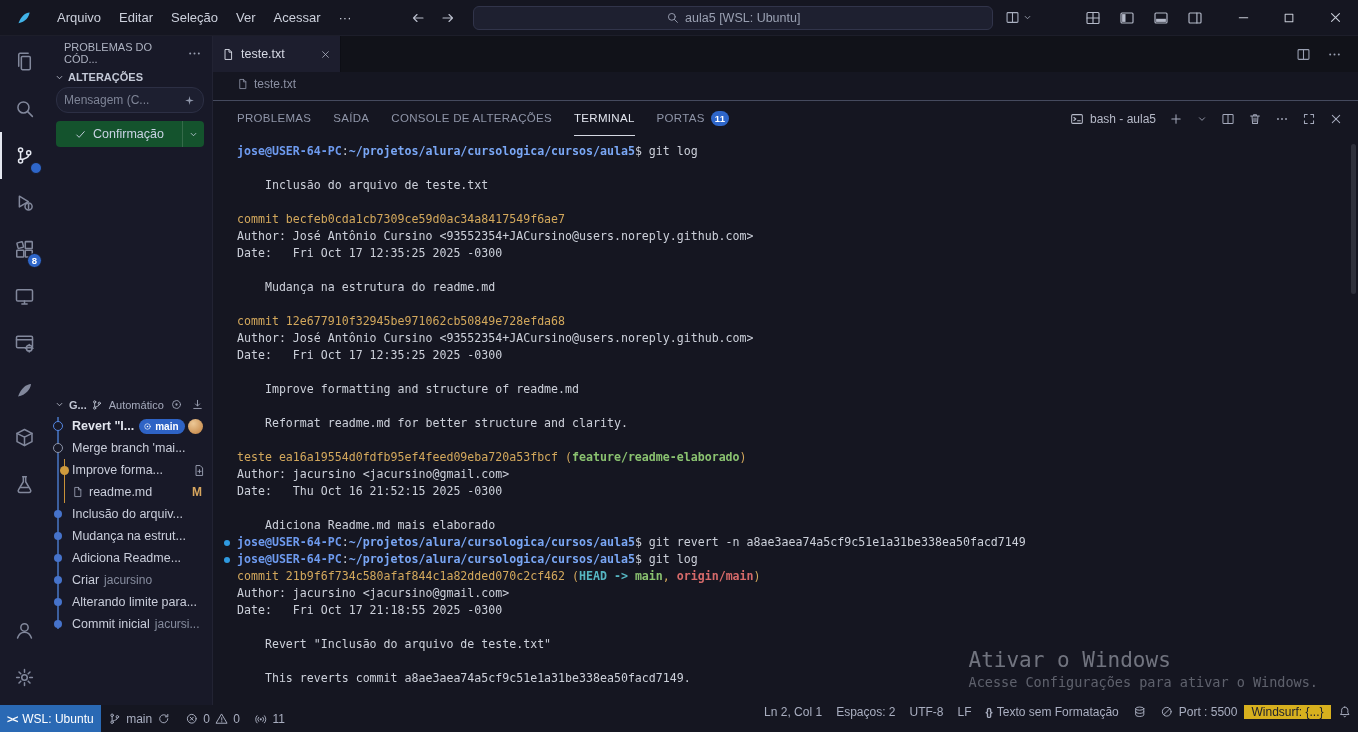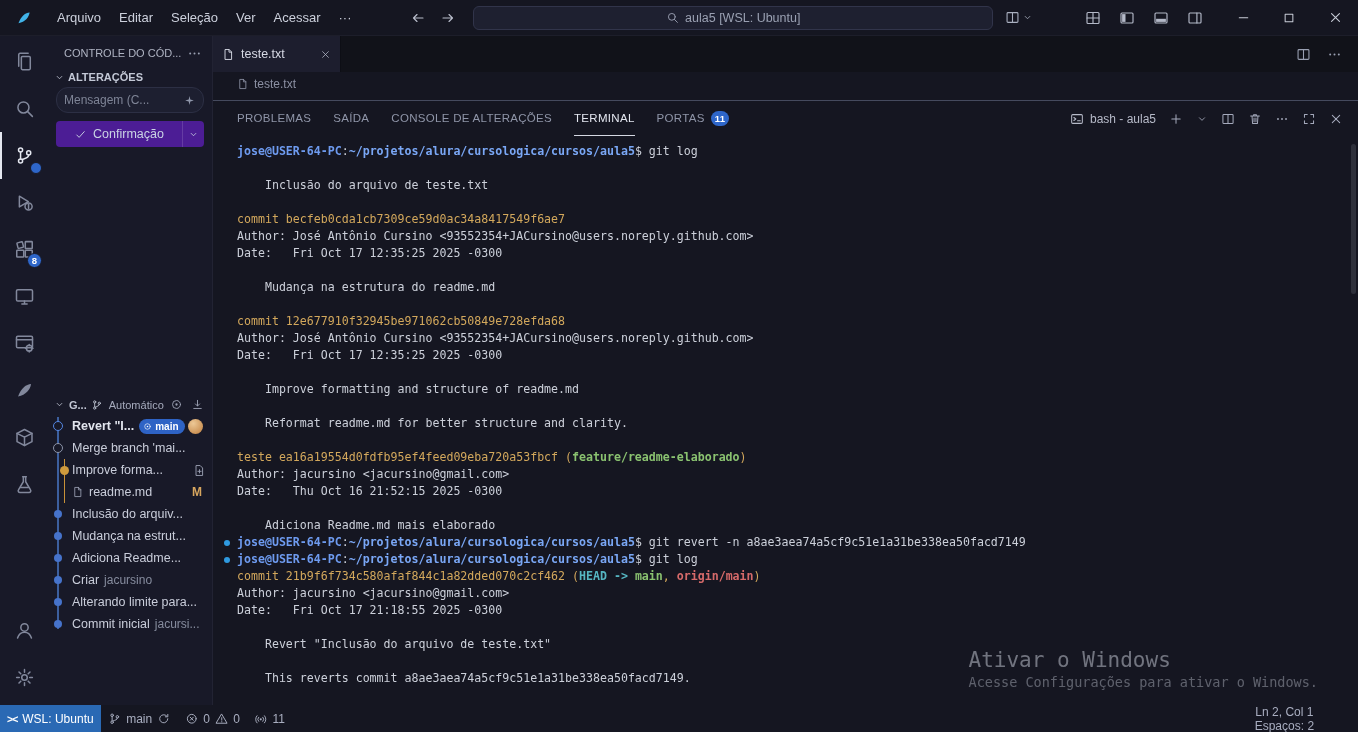--- a/index.html
+++ b/index.html
@@ -40,21 +40,21 @@
   .ab-bottom{margin-top:auto;padding-bottom:4px;display:flex;flex-direction:column;align-items:center;}
 
   
   .sidebar{width:165px;flex:none;background:#181928;border-right:1px solid #222333;display:flex;flex-direction:column;min-height:0;}
   .sb-header{height:34px;flex:none;display:flex;align-items:center;padding:0 10px 0 16px;font-size:11px;color:#aeb3c2;}
   .sb-header .icon{margin-left:auto;color:#9aa0b2;}
   .sb-section{display:flex;align-items:center;gap:3px;padding:1px 6px;font-size:11px;font-weight:700;color:#c3c8d6;}
   .commit-input{margin:3px 8px 0;height:26px;background:#1d1f30;border:1px solid #2c2f44;border-radius:12px;
       display:flex;align-items:center;padding:0 7px;color:#7e8496;font-size:12px;}
   .commit-input .icon{margin-left:auto;color:#8f96aa;}
-  .commit-btn{margin:8px 8px 0;height:26px;border-radius:4px;background:#4c1d95;color:#c9d3e4;display:flex;overflow:hidden;font-size:12.5px;}
+  .commit-btn{margin:8px 8px 0;height:26px;border-radius:4px;background:#14532d;color:#c9d3e4;display:flex;overflow:hidden;font-size:12.5px;}
   .commit-main{flex:1;display:flex;align-items:center;justify-content:center;gap:6px;}
   .commit-chev{width:22px;display:flex;align-items:center;justify-content:center;border-left:1px solid rgba(255,255,255,.14);}
   .sb-flex{flex:1;}
   .graph-block{flex:none;margin-bottom:70px;}
   .graph-head{display:flex;align-items:center;gap:4px;padding:2px 8px 2px 6px;font-size:11px;color:#c3c8d6;}
   .graph-head .ttl{font-weight:700;}
   .graph-head .auto{color:#a6abbd;margin-left:2px;}
   .graph-head .right{margin-left:auto;display:flex;gap:8px;color:#9aa0b2;}
   .graph-list{position:relative;padding-top:2px;}
   .graph-list::before{content:"";position:absolute;left:9px;top:4px;bottom:6px;width:1.5px;background:#3c5f9e;}
@@ -109,21 +109,21 @@
   .t-r{color:#d66a6a;font-weight:700;}
   .term-scroll{position:absolute;right:2px;top:8px;width:5px;height:150px;background:rgba(160,165,180,.18);border-radius:3px;}
   .watermark{position:absolute;right:40px;bottom:14px;text-align:left;pointer-events:none;}
   .wm-title{font-size:21px;color:rgba(205,210,222,.50);}
   .wm-sub{font-size:13.5px;color:rgba(205,210,222,.40);margin-top:5px;}
 
   
   .statusbar{height:27px;flex:none;display:flex;align-items:stretch;background:#151621;font-size:12px;color:#a9aec0;}
   .sb-cell{display:flex;align-items:center;gap:5px;padding:0 7px;}
   .sb-cell .txticon{font-weight:700;font-size:10.5px;letter-spacing:-1px;}
-  .sb-right{margin-left:auto;display:flex;align-items:center;flex-direction:column;}
+  .sb-right{margin-left:auto;display:flex;align-items:flex-start;}
 </style>
 </head>
 <body>
 
 <div class="app">
 
   <div class="titlebar">
     <div class="logo">
       <svg width="18" height="18" viewBox="0 0 16 16">
           <path d="M3.1 12.6C5.4 6.2 9.3 3.3 13 3.1c-.7 4.4-3.9 8.3-9.9 9.5z" fill="currentColor"></path>
@@ -342,21 +342,21 @@
                 <circle cx="8" cy="8" r="2.1"></circle>
                 <path d="M8 2v2M8 12v2M2 8h2M12 8h2M3.8 3.8l1.4 1.4M10.8 10.8l1.4 1.4M12.2 3.8l-1.4 1.4M5.2 10.8l-1.4 1.4"></path>
               </svg>
             </span>
           </div>
         </div>
       </div>
 
     <div class="sidebar">
       <div class="sb-header">
-        <span>CONTROLE DO CÓD...</span>
+        <span>PROBLEMAS DO CÓD...</span>
         <span class="icon" id="sb-more-ic">
             <svg width="15" height="15" viewBox="0 0 16 16" fill="none" stroke="currentColor" stroke-width="1.15" stroke-linecap="round" stroke-linejoin="round">
               <circle cx="3.4" cy="8" r="1.05" fill="currentColor" stroke="none"></circle>
               <circle cx="8" cy="8" r="1.05" fill="currentColor" stroke="none"></circle>
               <circle cx="12.6" cy="8" r="1.05" fill="currentColor" stroke="none"></circle>
             </svg>
           </span>
       </div>
       <div class="sb-section">
         <span class="icon" id="chg-chev">

